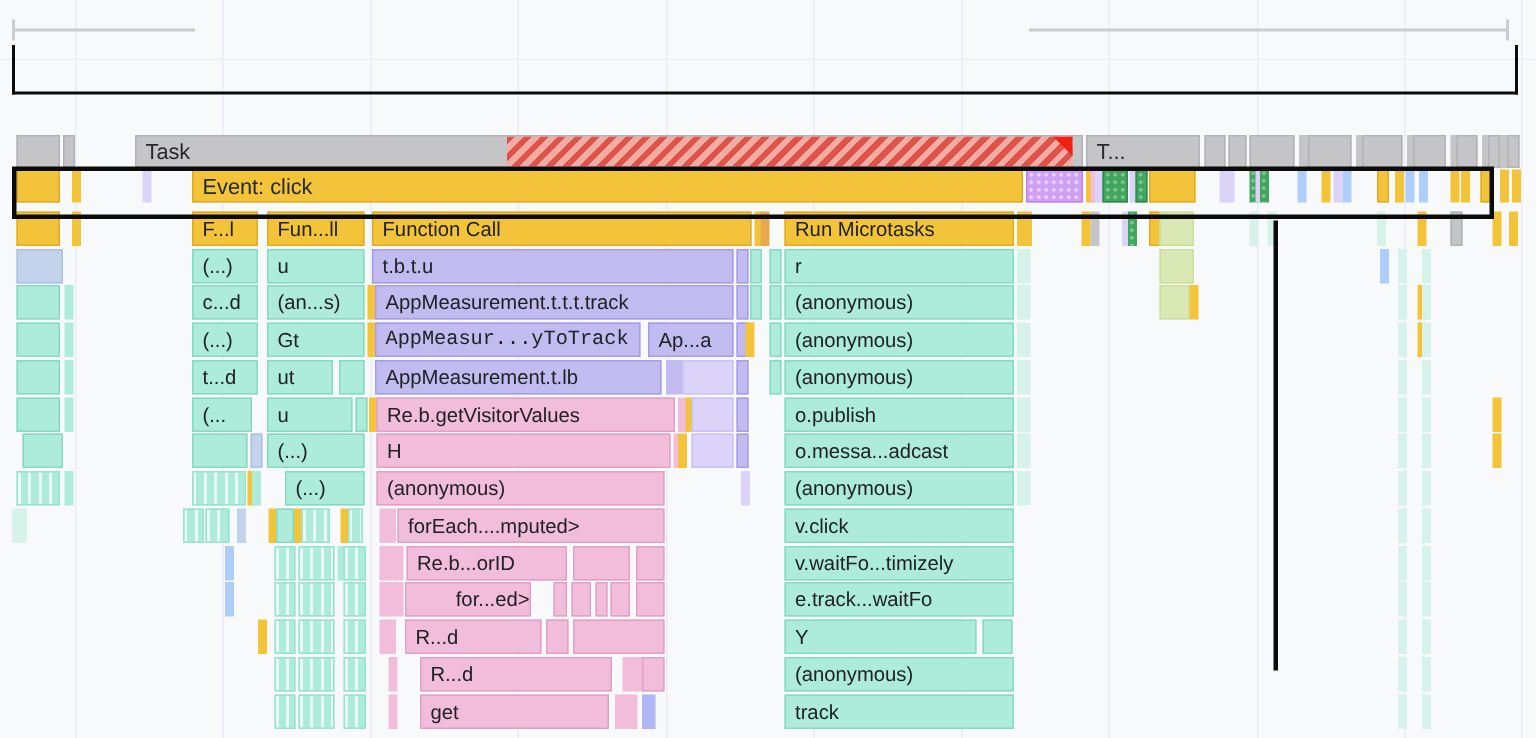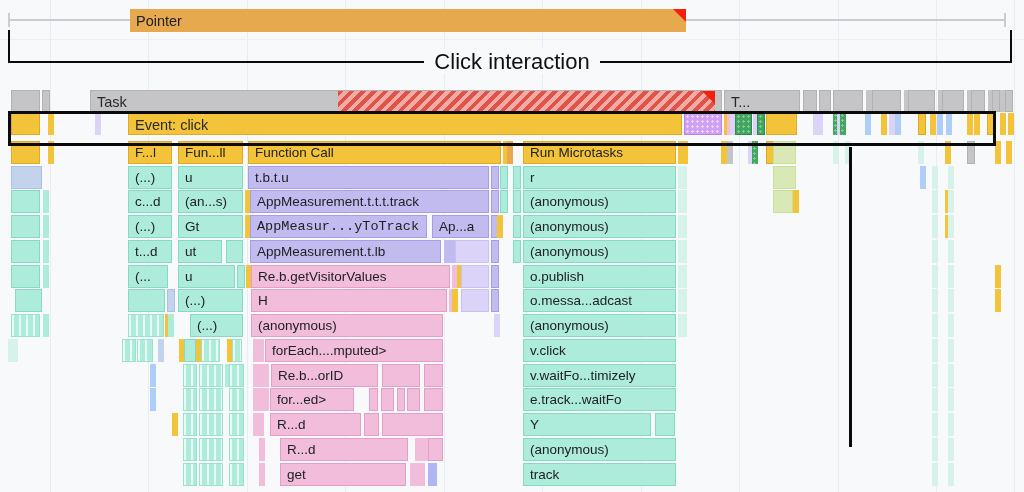--- a/index.html
+++ b/index.html
@@ -50,24 +50,20 @@
       <div class="gridline" style="left: 936px; background: rgb(230, 237, 246);"></div>
       <div class="gridline" style="left: 1014px; background: rgb(230, 237, 246);"></div>
     </div>
   <div id="lane-div"></div>
 
   <div class="wtick" style="left:8px;top:13px;"></div>
   <div class="whisker" style="left:8px;top:19px;width:122px;"></div>
   <div class="whisker" style="left:686px;top:19px;width:320px;"></div>
   <div class="wtick" style="left:1004px;top:13px;"></div>
 
-  <div class="bar" id="pointer-bar">
-    <span>Pointer</span>
-    <span class="corner"></span>
-  </div>
 
   <div id="bars">
       <div class="bar trk" style="left: 90px; top: 90px; width: 632px; height: 22px; background-color: rgb(197, 197, 199); border: 1px solid rgb(178, 178, 180);">Task<div class="stripe-overlay" style="left: 247px; width: 377px;">
           <span class="corner"></span>
         </div></div>
       <div class="bar trk" style="left: 11px; top: 90px; width: 29px; height: 22px; background-color: rgb(197, 197, 199); border: 1px solid rgb(178, 178, 180);"></div>
       <div class="bar trk" style="left: 42px; top: 90px; width: 5px; height: 22px; background-color: rgb(197, 197, 199); border: 1px solid rgb(178, 178, 180);"></div>
       <div class="bar trk" style="left: 724px; top: 90px; width: 76px; height: 22px; background-color: rgb(197, 197, 199); border: 1px solid rgb(178, 178, 180);">T...</div>
       <div class="bar trk" style="left: 803px; top: 90px; width: 14px; height: 22px; background-color: rgb(197, 197, 199); border: 1px solid rgb(178, 178, 180);"></div>
       <div class="bar trk" style="left: 819px; top: 90px; width: 12px; height: 22px; background-color: rgb(197, 197, 199); border: 1px solid rgb(178, 178, 180);"></div>
@@ -276,21 +272,21 @@
       <div class="bar" style="left: 523px; top: 364px; width: 153px; height: 23px; background-color: rgb(173, 235, 218); border: 1px solid rgb(134, 217, 194);">v.waitFo...timizely</div>
       <div class="bar" style="left: 932px; top: 364px; width: 2px; height: 23px; background-color: rgb(215, 243, 233);"></div>
       <div class="bar" style="left: 948px; top: 364px; width: 2px; height: 23px; background-color: rgb(215, 243, 233);"></div>
       <div class="bar" style="left: 150px; top: 388px; width: 2px; height: 23px; background-color: rgb(174, 205, 248);"></div>
       <div class="bar pat-vlines" style="left: 183px; top: 388px; width: 14px; height: 23px; background-color: rgb(173, 235, 218); border: 1px solid rgb(155, 226, 206);"></div>
       <div class="bar pat-vlines" style="left: 199px; top: 388px; width: 24px; height: 23px; background-color: rgb(173, 235, 218); border: 1px solid rgb(155, 226, 206);"></div>
       <div class="bar pat-vlines" style="left: 229px; top: 388px; width: 15px; height: 23px; background-color: rgb(173, 235, 218); border: 1px solid rgb(155, 226, 206);"></div>
       <div class="bar" style="left: 253px; top: 388px; width: 3px; height: 23px; background-color: rgb(241, 189, 218);"></div>
       <div class="bar" style="left: 258px; top: 388px; width: 4px; height: 23px; background-color: rgb(241, 189, 218);"></div>
       <div class="bar" style="left: 263px; top: 388px; width: 3px; height: 23px; background-color: rgb(241, 189, 218);"></div>
-      <div class="bar" style="left: 270px; top: 388px; width: 84px; height: 23px; background-color: rgb(241, 189, 218); border: 1px solid rgb(226, 160, 199);">for...ed&gt;</div>
+      <div class="bar" style="left: 270px; top: 388px; width: 84px; height: 23px; background-color: rgb(241, 189, 218); border: 1px solid rgb(226, 160, 199); text-align: right;">for...ed&gt;</div>
       <div class="bar" style="left: 369px; top: 388px; width: 9px; height: 23px; background-color: rgb(241, 189, 218); border: 1px solid rgb(226, 160, 199);"></div>
       <div class="bar" style="left: 381px; top: 388px; width: 13px; height: 23px; background-color: rgb(241, 189, 218); border: 1px solid rgb(226, 160, 199);"></div>
       <div class="bar" style="left: 397px; top: 388px; width: 7px; height: 23px; background-color: rgb(241, 189, 218); border: 1px solid rgb(226, 160, 199);"></div>
       <div class="bar" style="left: 407px; top: 388px; width: 13px; height: 23px; background-color: rgb(241, 189, 218); border: 1px solid rgb(226, 160, 199);"></div>
       <div class="bar" style="left: 424px; top: 388px; width: 19px; height: 23px; background-color: rgb(241, 189, 218); border: 1px solid rgb(226, 160, 199);"></div>
       <div class="bar" style="left: 523px; top: 388px; width: 153px; height: 23px; background-color: rgb(173, 235, 218); border: 1px solid rgb(134, 217, 194);">e.track...waitFo</div>
       <div class="bar" style="left: 932px; top: 388px; width: 2px; height: 23px; background-color: rgb(215, 243, 233);"></div>
       <div class="bar" style="left: 948px; top: 388px; width: 2px; height: 23px; background-color: rgb(215, 243, 233);"></div>
       <div class="bar" style="left: 172px; top: 413px; width: 3px; height: 23px; background-color: rgb(243, 196, 58);"></div>
       <div class="bar pat-vlines" style="left: 183px; top: 413px; width: 14px; height: 23px; background-color: rgb(173, 235, 218); border: 1px solid rgb(155, 226, 206);"></div>
@@ -327,18 +323,15 @@
       <div class="bar" style="left: 419px; top: 463px; width: 4px; height: 23px; background-color: rgb(241, 189, 218);"></div>
       <div class="bar" style="left: 428px; top: 463px; width: 9px; height: 23px; background-color: rgb(175, 182, 243);"></div>
       <div class="bar" style="left: 523px; top: 463px; width: 153px; height: 23px; background-color: rgb(173, 235, 218); border: 1px solid rgb(134, 217, 194);">track</div>
       <div class="bar" style="left: 932px; top: 463px; width: 2px; height: 23px; background-color: rgb(215, 243, 233);"></div>
       <div class="bar" style="left: 948px; top: 463px; width: 2px; height: 23px; background-color: rgb(215, 243, 233);"></div>
     </div>
 
   <div class="ann" id="br-left"></div>
   <div class="ann" id="br-right"></div>
   <div class="ann" id="br-line"></div>
-  <div class="ann-label" id="click-label">
-    <span>Click interaction</span>
-  </div>
   <div id="selbox"></div>
   <div class="ann" id="iline"></div>
 </div>
 
 </body></html>

